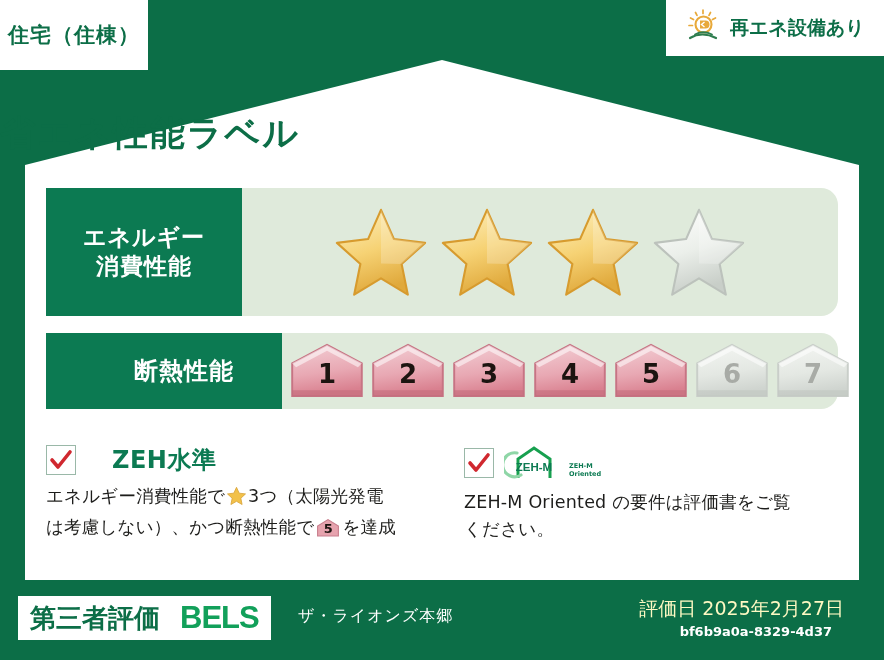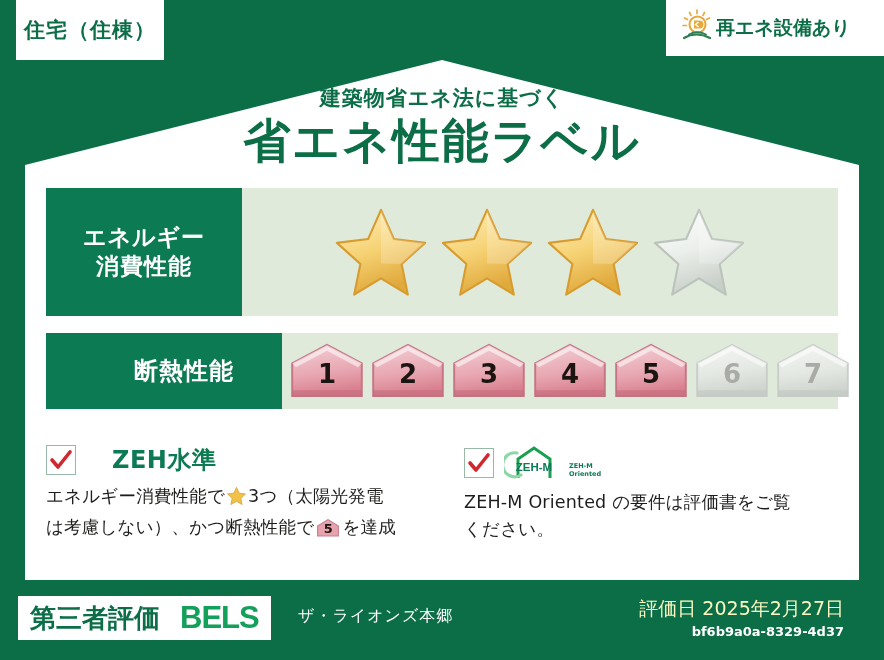--- a/index.html
+++ b/index.html
@@ -12,50 +12,50 @@
 
   
   .house-body{
     position:absolute;left:25px;top:60px;width:834px;height:520px;
     background:#ffffff;
     clip-path:polygon(0% 20.2%, 50% 0%, 100% 20.2%, 100% 100%, 0% 100%);
   }
 
   
   .tag-dwelling{
-    position:absolute;left:16px;top:0;height:60px;width:148px;
+    position:absolute;left:0;top:0;height:70px;width:148px;
     background:#ffffff;display:flex;align-items:center;justify-content:center;
     z-index:6;
   }
   .tag-dwelling span{
     color:#0c6e47;font-weight:bold;font-size:21px;letter-spacing:1px;
   }
 
   
   .badge-renew{
     position:absolute;right:0;top:0;height:56px;width:218px;
-    background:#ffffff;display:flex;align-items:center;
-    padding-left:14px;box-sizing:border-box;z-index:6;
+    background:#ffffff;display:flex;align-items:center;gap:8px;
+    padding-left:20px;box-sizing:border-box;z-index:6;
   }
   .badge-renew .txt{color:#0c6e47;font-weight:bold;font-size:19px;}
 
   
   .title-sub{
     position:absolute;left:0;right:0;top:84px;text-align:center;
     color:#0c6e47;font-size:21px;font-weight:bold;letter-spacing:1px;z-index:5;
   }
   .title-main{
-    position:absolute;left:0;right:0;top:110px;text-align:center;
-    color:#0c6e47;font-size:47px;font-weight:bold;letter-spacing:2px;z-index:5;
+    position:absolute;left:0;right:0;top:110px;text-align:left;
+    color:#0c6e47;font-size:35px;font-weight:bold;letter-spacing:2px;z-index:5;
   }
 
   
   .perf-row{
     position:absolute;left:46px;width:792px;display:flex;align-items:stretch;
-    background:#dfeadb;z-index:5;
+    background:#dfeadb;z-index:5;border-radius:17px;
   }
   #row-energy{top:188px;height:128px;}
   #row-insul{top:333px;height:76px;}
   .perf-key{
     width:196px;background:#0c7a52;color:#ffffff;
     display:flex;flex-direction:column;align-items:center;justify-content:center;
     font-weight:bold;font-size:23px;line-height:1.25;letter-spacing:1px;
     flex:0 0 196px;
   }
   #row-insul .perf-key{font-size:24px;padding-left:40px;}
@@ -115,21 +115,21 @@
     font-family:"Liberation Sans",sans-serif;
   }
   .prop-name{
     position:absolute;left:298px;top:22px;color:#ffffff;font-size:16px;letter-spacing:1px;
   }
   .eval-date{
     position:absolute;right:40px;top:12px;color:#fef9c3;font-size:19px;
     text-align:right;white-space:nowrap;
   }
   .eval-id{
-    position:absolute;right:40px;top:40px;color:#ffffff;font-size:13px;
+    position:absolute;right:52px;top:40px;color:#ffffff;font-size:13px;
     text-align:right;font-weight:bold;white-space:nowrap;
   }
 </style>
 </head>
 <body>
 
 <div id="label-root">
 
   <div class="house-body"></div>
 
@@ -151,21 +151,20 @@
         <circle cx="17.5" cy="16.5" r="8" fill="none" stroke="#e8a93a" stroke-width="2.1"></circle>
         <path d="M14 12.5 h5.5 a4 4 0 0 1 0 8 h-5.5 z" fill="#e8a93a"></path>
         <path d="M18.5 14 l-3 2.5 l3 2.5" fill="none" stroke="#ffffff" stroke-width="1.4"></path>
         <path d="M4 30 q12 -7 26 0" fill="none" stroke="#2e7d4f" stroke-width="2.2" stroke-linecap="round"></path>
         <path d="M9 26.5 q8 -4.5 17 0" fill="none" stroke="#2e7d4f" stroke-width="1.8" stroke-linecap="round"></path>
       </svg>
     </span>
     <span class="txt">再エネ設備あり</span>
   </div>
 
-  <div class="title-sub">建築物省エネ法に基づく</div>
   <div class="title-main">省エネ性能ラベル</div>
 
   <div class="perf-row" id="row-energy">
     <div class="perf-key">
       <span>エネルギー</span>
       <span>消費性能</span>
     </div>
     <div class="perf-val">
       <div class="stars" id="stars-container">
           <svg viewBox="0 0 100 96" class="star">

